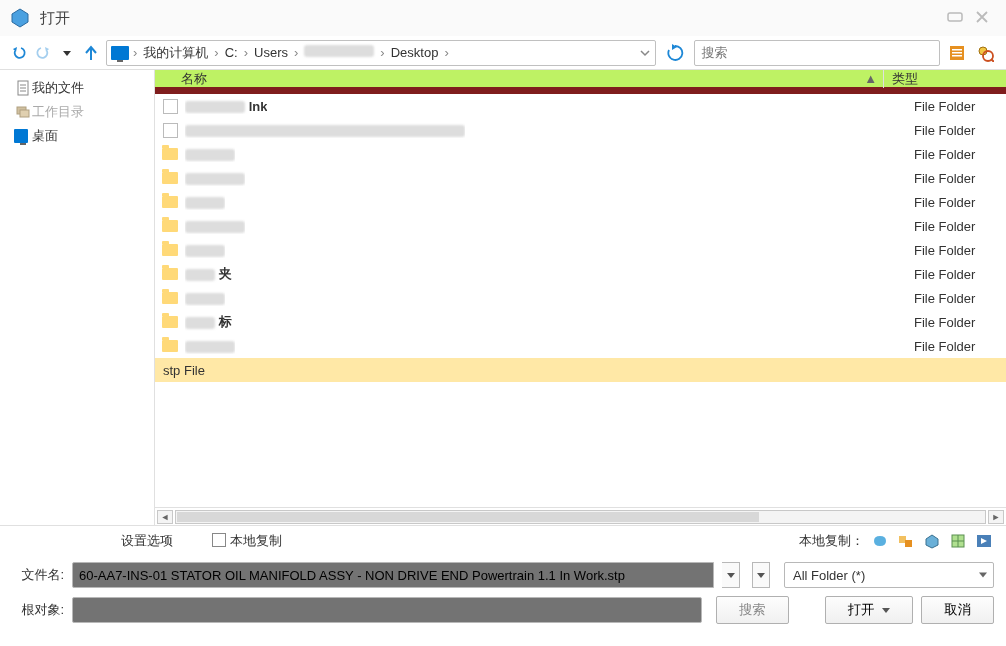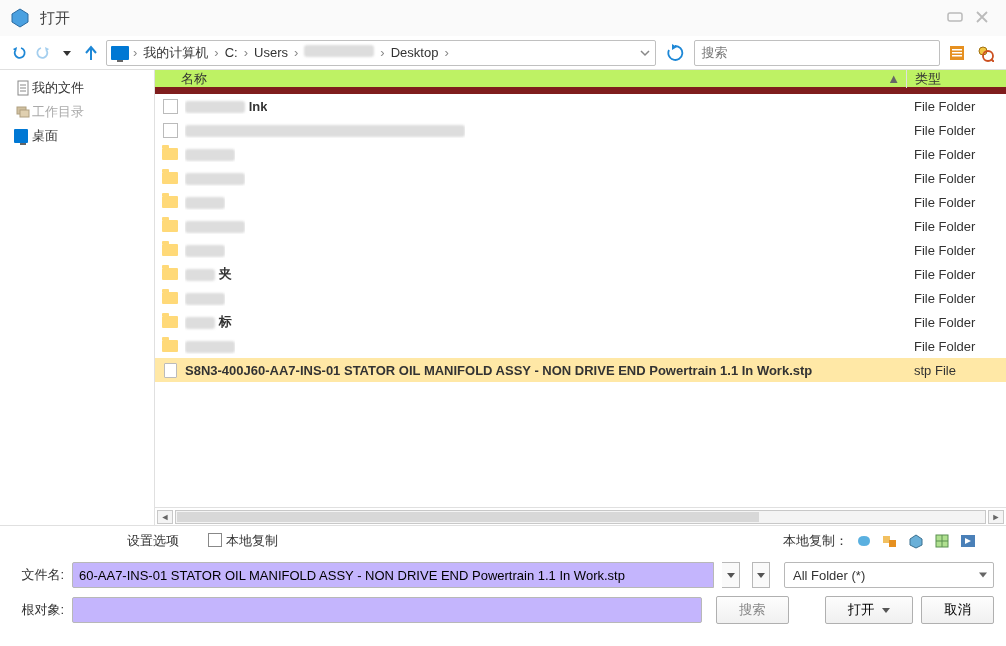--- a/index.html
+++ b/index.html
@@ -25,48 +25,48 @@
 
 .main { flex:1; display:flex; border-bottom:1px solid #e0e0e0; min-height:0;}
 .sidebar { width:155px; border-right:1px solid #e0e0e0; padding:6px 0;}
 .sb-item { display:flex; align-items:center; padding:3px 14px; cursor:pointer;}
 .sb-item.disabled { color:#aaa; }
 .sb-icon { width:18px; height:16px; display:flex; align-items:center; justify-content:center; }
 .content { flex:1; display:flex; flex-direction:column; min-width:0;}
 .col-headers { height:24px; display:flex; align-items:center; border-bottom:7px solid #7f1d1d; background:#bef264;}
 .col-name { flex:1; padding-left:26px; font-size:13px; display:flex; align-items:center;}
 .col-name .sort-arrow { margin-left:auto; margin-right:6px; color:#666;}
-.col-type { width:100px; padding-left:8px; border-left:1px solid #e0e0e0;}
+.col-type { width:123px; padding-left:8px; border-left:1px solid #e0e0e0;}
 .file-list { flex:1; overflow:auto; position:relative;}
 .file-row { height:24px; display:flex; align-items:center; cursor:pointer;}
 .file-row.selected { background:#ffe8a6; }
 .file-row .fcell-name { flex:1; display:flex; align-items:center; padding-left:6px; min-width:0;font-weight:bold;}
 .file-row .ficon { width:18px; height:16px; margin-right:6px; flex-shrink:0; display:flex; align-items:center; justify-content:center;}
 .file-row .fname { white-space:nowrap; overflow:hidden; text-overflow:ellipsis;}
 .file-row .fcell-type { width:100px; padding-left:8px; white-space:nowrap;}
 .folder-shape { width:16px; height:12px; background:#ffd978; border-radius:1px; position:relative;}
 .folder-shape::before { content:""; position:absolute; top:-3px; left:0; width:7px; height:3px; background:#ffd978; border-radius:1px 1px 0 0;}
 .file-shape { width:13px; height:15px; border:1px solid #bbb; background:#fff; border-radius:1px;}
 .link-shape { width:15px; height:15px; background:#fff; border:1px solid #bbb; position:relative;}
 .blur-bar { height:12px; background:#ddd; border-radius:3px; filter:blur(1px);}
 .hscrollbar { height:18px; border-top:1px solid #e0e0e0; display:flex; align-items:center; padding:0 2px; gap:2px;}
 .hscroll-btn { width:16px; height:14px; border:1px solid #c8c8c8; background:#f4f4f4; display:flex; align-items:center; justify-content:center; font-size:9px; color:#666;}
 .hscroll-track { flex:1; height:14px; border:1px solid #c8c8c8; background:#f4f4f4; position:relative;}
 .hscroll-thumb { position:absolute; left:1px; top:1px; bottom:1px; width:72%; background:#d8d8d8;}
 
-.options-bar { height:30px; display:flex; align-items:center; padding:0 28px; gap:14px;}
+.options-bar { height:30px; display:flex; align-items:center; padding:0 12px; gap:24px;}
 .opt-btn { padding:2px 14px; border:1px solid transparent; cursor:pointer;}
 .chk { width:14px; height:14px; border:1px solid #888; display:inline-block; vertical-align:-2px; margin-right:4px;}
 .quick-filter { margin-left:auto; display:flex; align-items:center; gap:6px;}
 .qf-icon { width:20px; height:18px; cursor:pointer; display:flex; align-items:center; justify-content:center;}
 
 .bottom { padding:6px 12px 14px 12px;}
 .bottom-row { display:flex; align-items:center; gap:8px; margin-bottom:8px;}
 .bottom-label { width:52px; text-align:right;}
-.text-input { height:26px; border:1px solid #b8b8b8; border-radius:2px; padding:12px 6px; font-size:13px; outline:none; background:#c4b5fd;}
+.text-input { height:26px; border:1px solid #b8b8b8; border-radius:2px; padding:12px 6px; font-size:13px; outline:none; background:#737373;}
 .dropdown-btn { width:18px; height:26px; border:1px solid #b8b8b8; border-left:none; background:#fafafa; display:flex; align-items:center; justify-content:center; cursor:pointer;}
 .select-box { height:26px; border:1px solid #b8b8b8; border-radius:2px; padding:0 20px 0 8px; display:flex; align-items:center; position:relative; cursor:pointer;}
 .select-box::after { content:""; position:absolute; right:6px; top:50%; width:0; height:0; border-left:4px solid transparent; border-right:4px solid transparent; border-top:5px solid #666; transform:translateY(-50%);}
 .push-btn { height:28px; padding:0 22px; border:1px solid #b0b0b0; background:linear-gradient(#fdfdfd,#f0f0f0); border-radius:2px; cursor:pointer; display:flex; align-items:center; gap:6px;}
 .push-btn.split::after { content:""; width:0; height:0; border-left:4px solid transparent; border-right:4px solid transparent; border-top:5px solid #555; margin-left:2px;}
 svg { display:block; }
 </style>
 </head>
 <body>
 
@@ -295,26 +295,20 @@
         <div class="file-row">
           <div class="fcell-name">
             <span class="ficon">
               <span class="folder-shape"></span>
             </span>
             <span class="fname"><span class="blur-bar" style="width:50px; display:inline-block; vertical-align:middle;"></span></span>
           </div>
           <div class="fcell-type">File Folder</div>
         </div>
         <div class="file-row selected">
-          <div class="fcell-name">
-            <span class="ficon">
-              <span class="file-shape"></span>
-            </span>
-            <span class="fname">S8N3-400J60-AA7-INS-01 STATOR OIL MANIFOLD ASSY - NON DRIVE END Powertrain 1.1 In Work.stp</span>
-          </div>
           <div class="fcell-type">stp File</div>
         </div>
       </div>
     <div class="hscrollbar">
       <div class="hscroll-btn">◄</div>
       <div class="hscroll-track">
           <div class="hscroll-thumb"></div>
         </div>
       <div class="hscroll-btn">►</div>
     </div>

